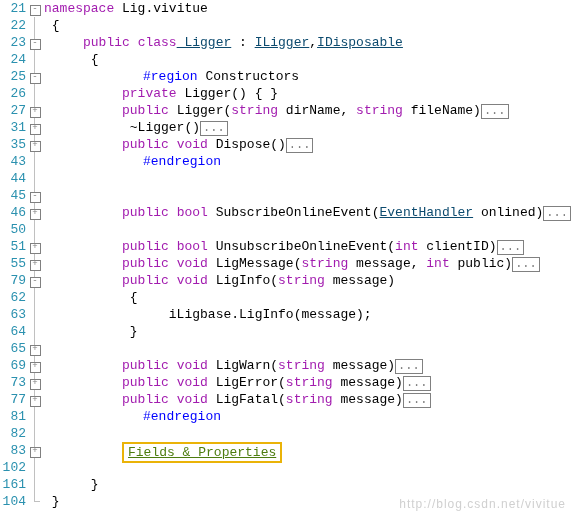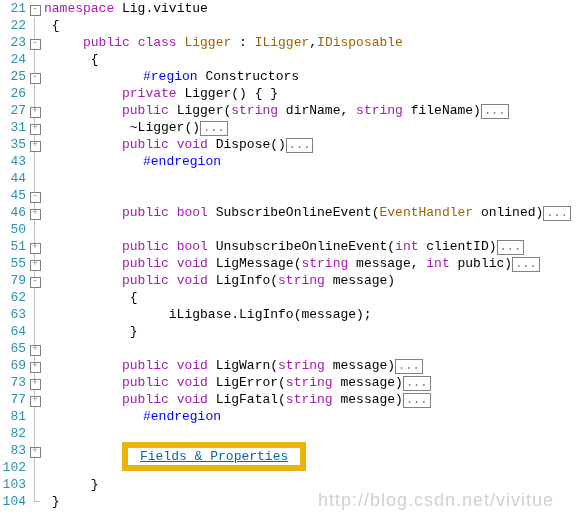--- a/index.html
+++ b/index.html
@@ -65,44 +65,44 @@
     top: 0;
     width: 5px;
     height: 8px;
     border-left: 1px solid #c0c0c0;
     border-bottom: 1px solid #c0c0c0;
   }
   .code {
     padding-left: 2px;
   }
   .kw { color: #a21caf; }
-  .type { color: #a16207; }
+  .type { color: #0c4a6e; text-decoration: underline; }
   .region { color: #0000ff; margin-left: 21px; }
   .collapsed-box {
     display: inline-block;
     border: 1px solid #808080;
     padding: 0 2px;
     color: #808080;
     line-height: 13px;
     font-size: 12px;
   }
   .fields-box {
     display: inline-block;
-    border: 6px solid #eab308;
-    padding: 0 12px;
-    color: #0369a1;
+    border: 2px solid #eab308;
+    padding: 0 4px;
+    color: #4d7c0f;
     text-decoration: underline;
   }
   .watermark {
     position: absolute;
-    right: 24px;
+    right: 12px;
     bottom: 8px;
     color: #d0d0d0;
     font-family: Arial, sans-serif;
-    font-size: 18px;
+    font-size: 12px;
     letter-spacing: 1px;
   }
 </style>
 </head>
 <body>
 
 <div class="editor">
 
 <div class="line">
   <span class="gutter">21</span>
@@ -264,21 +264,21 @@
   <span class="code"><span>          </span><span class="fields-box">Fields &amp; Properties</span></span>
 </div>
 
 <div class="line">
   <span class="gutter">102</span>
   <span class="fold"><span class="fold-line"></span></span>
   <span class="code"></span>
 </div>
 
 <div class="line">
-  <span class="gutter">103</span>
+  <span class="gutter">161</span>
   <span class="fold"><span class="fold-line"></span></span>
   <span class="code">      }</span>
 </div>
 
 <div class="line">
   <span class="gutter">104</span>
   <span class="fold"><span class="fold-end"></span></span>
   <span class="code"> }</span>
 </div>
 

